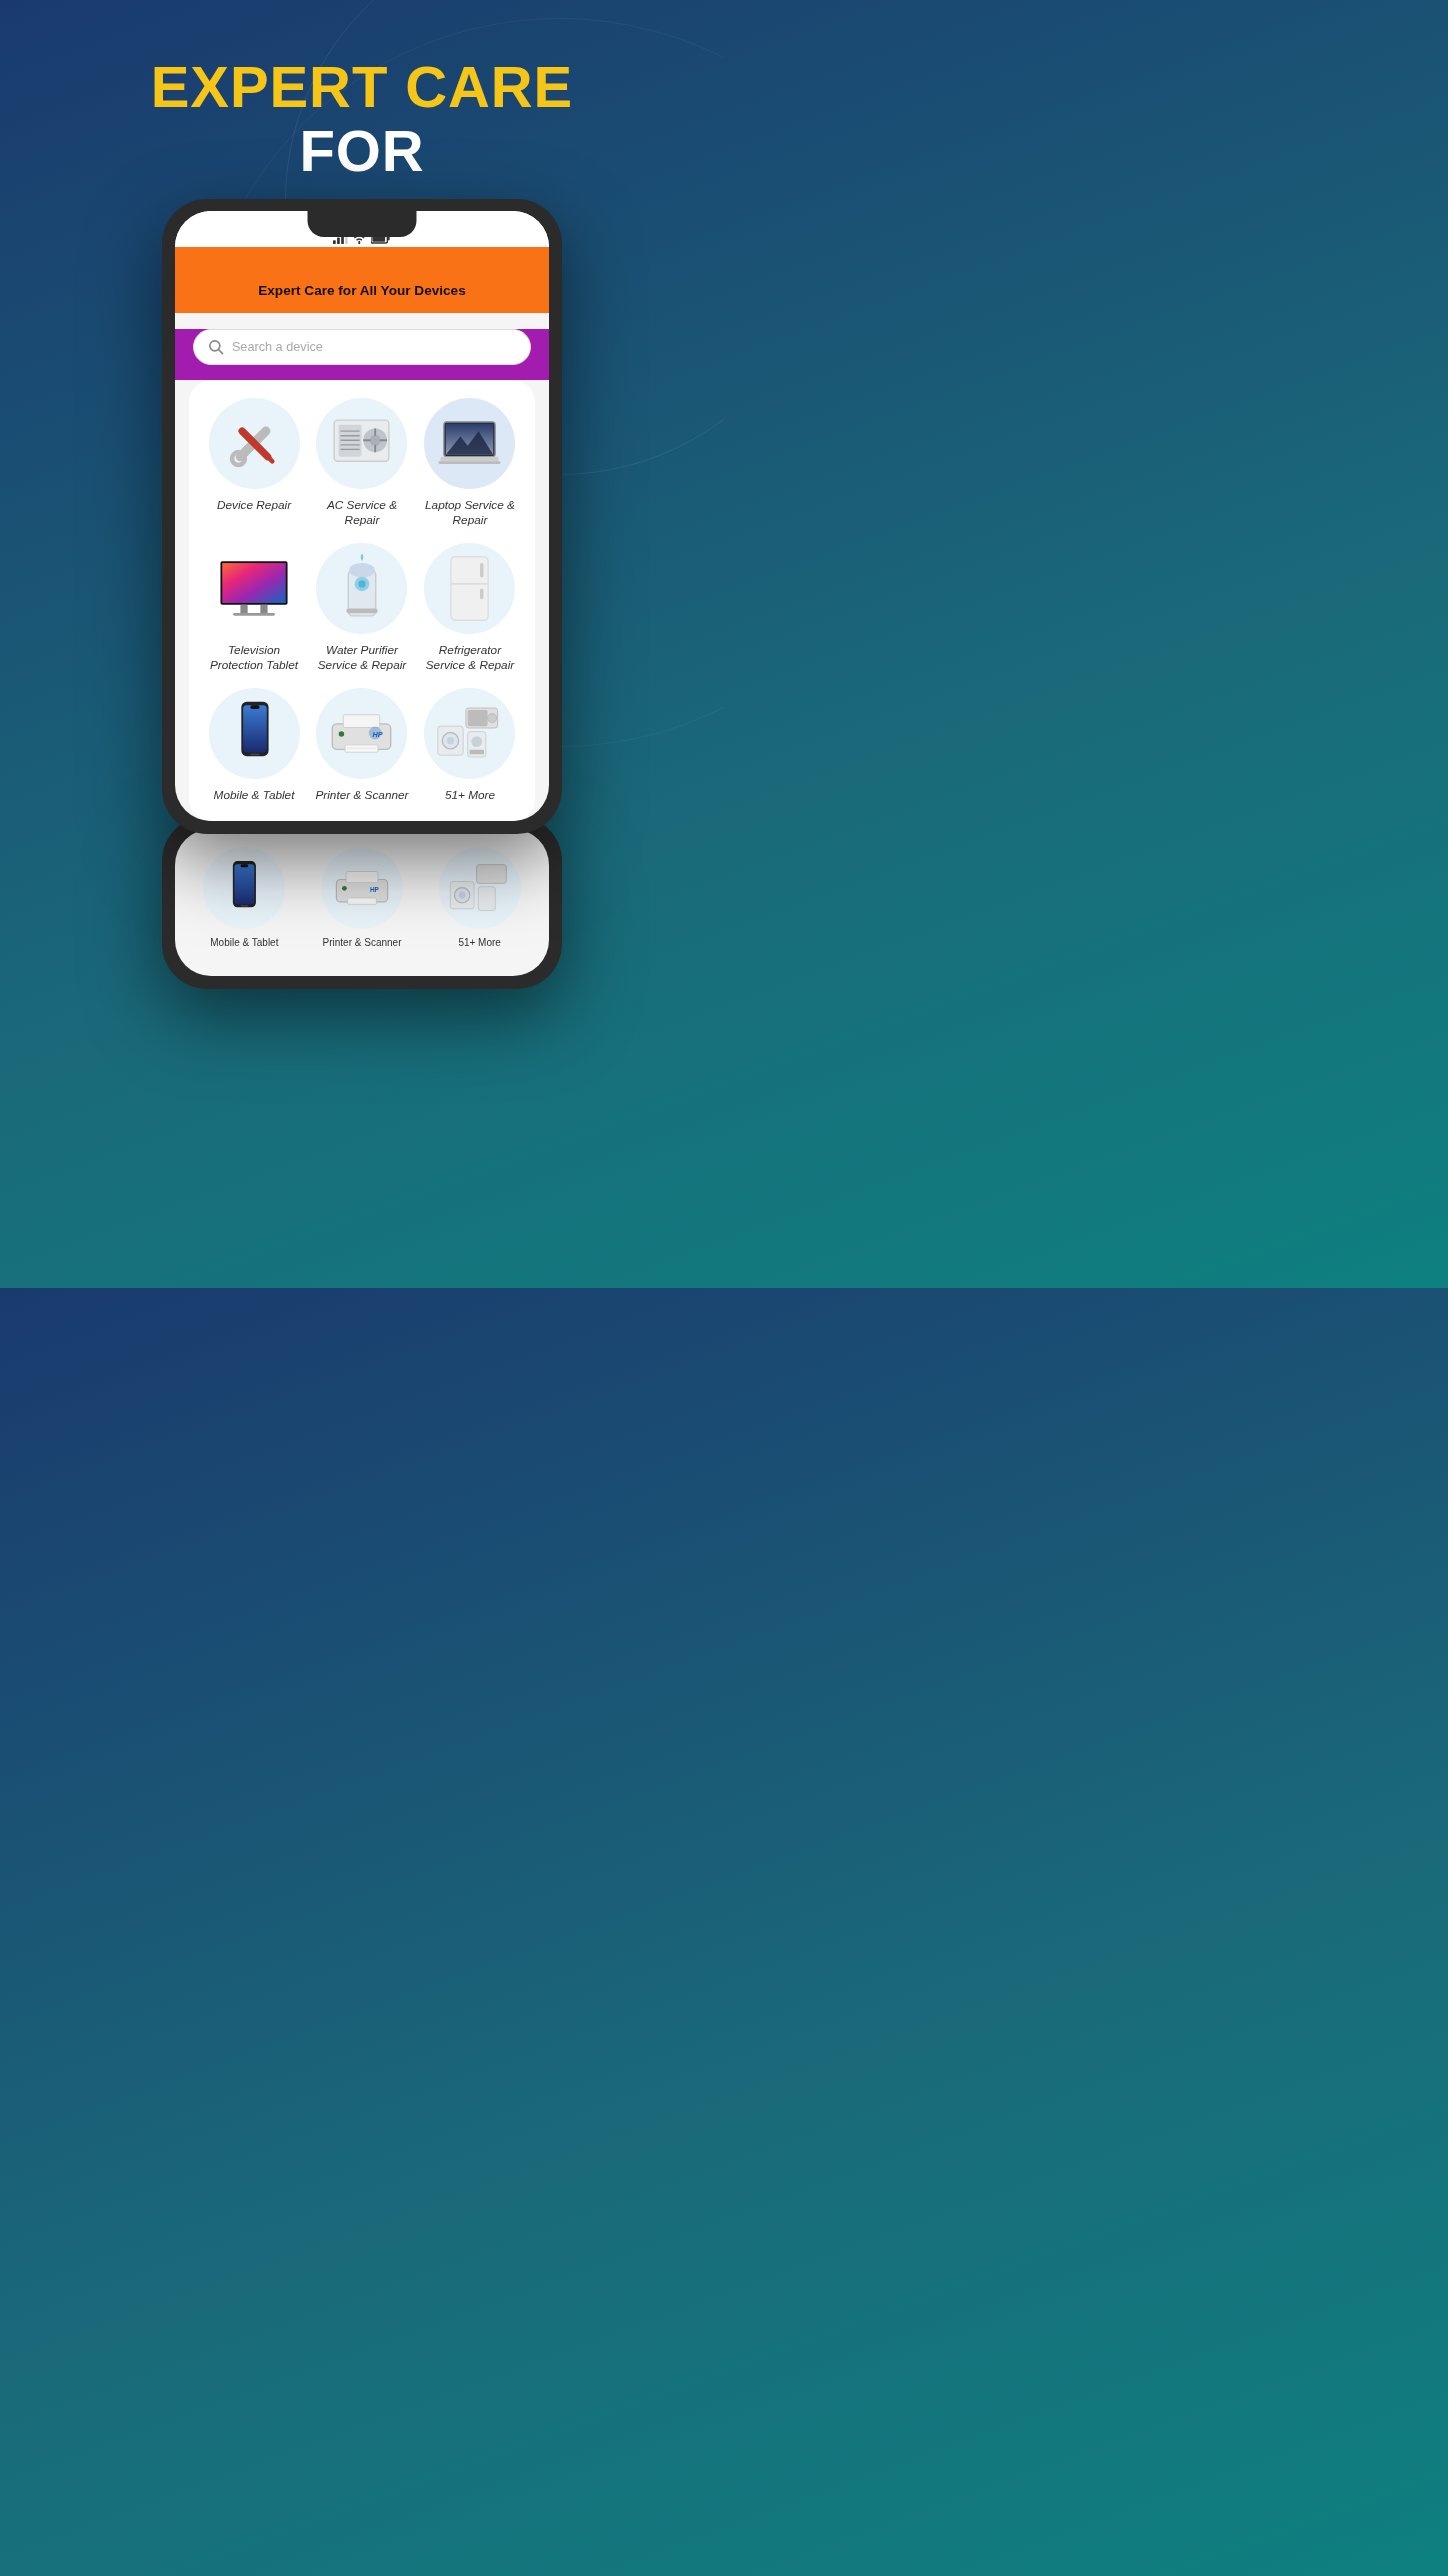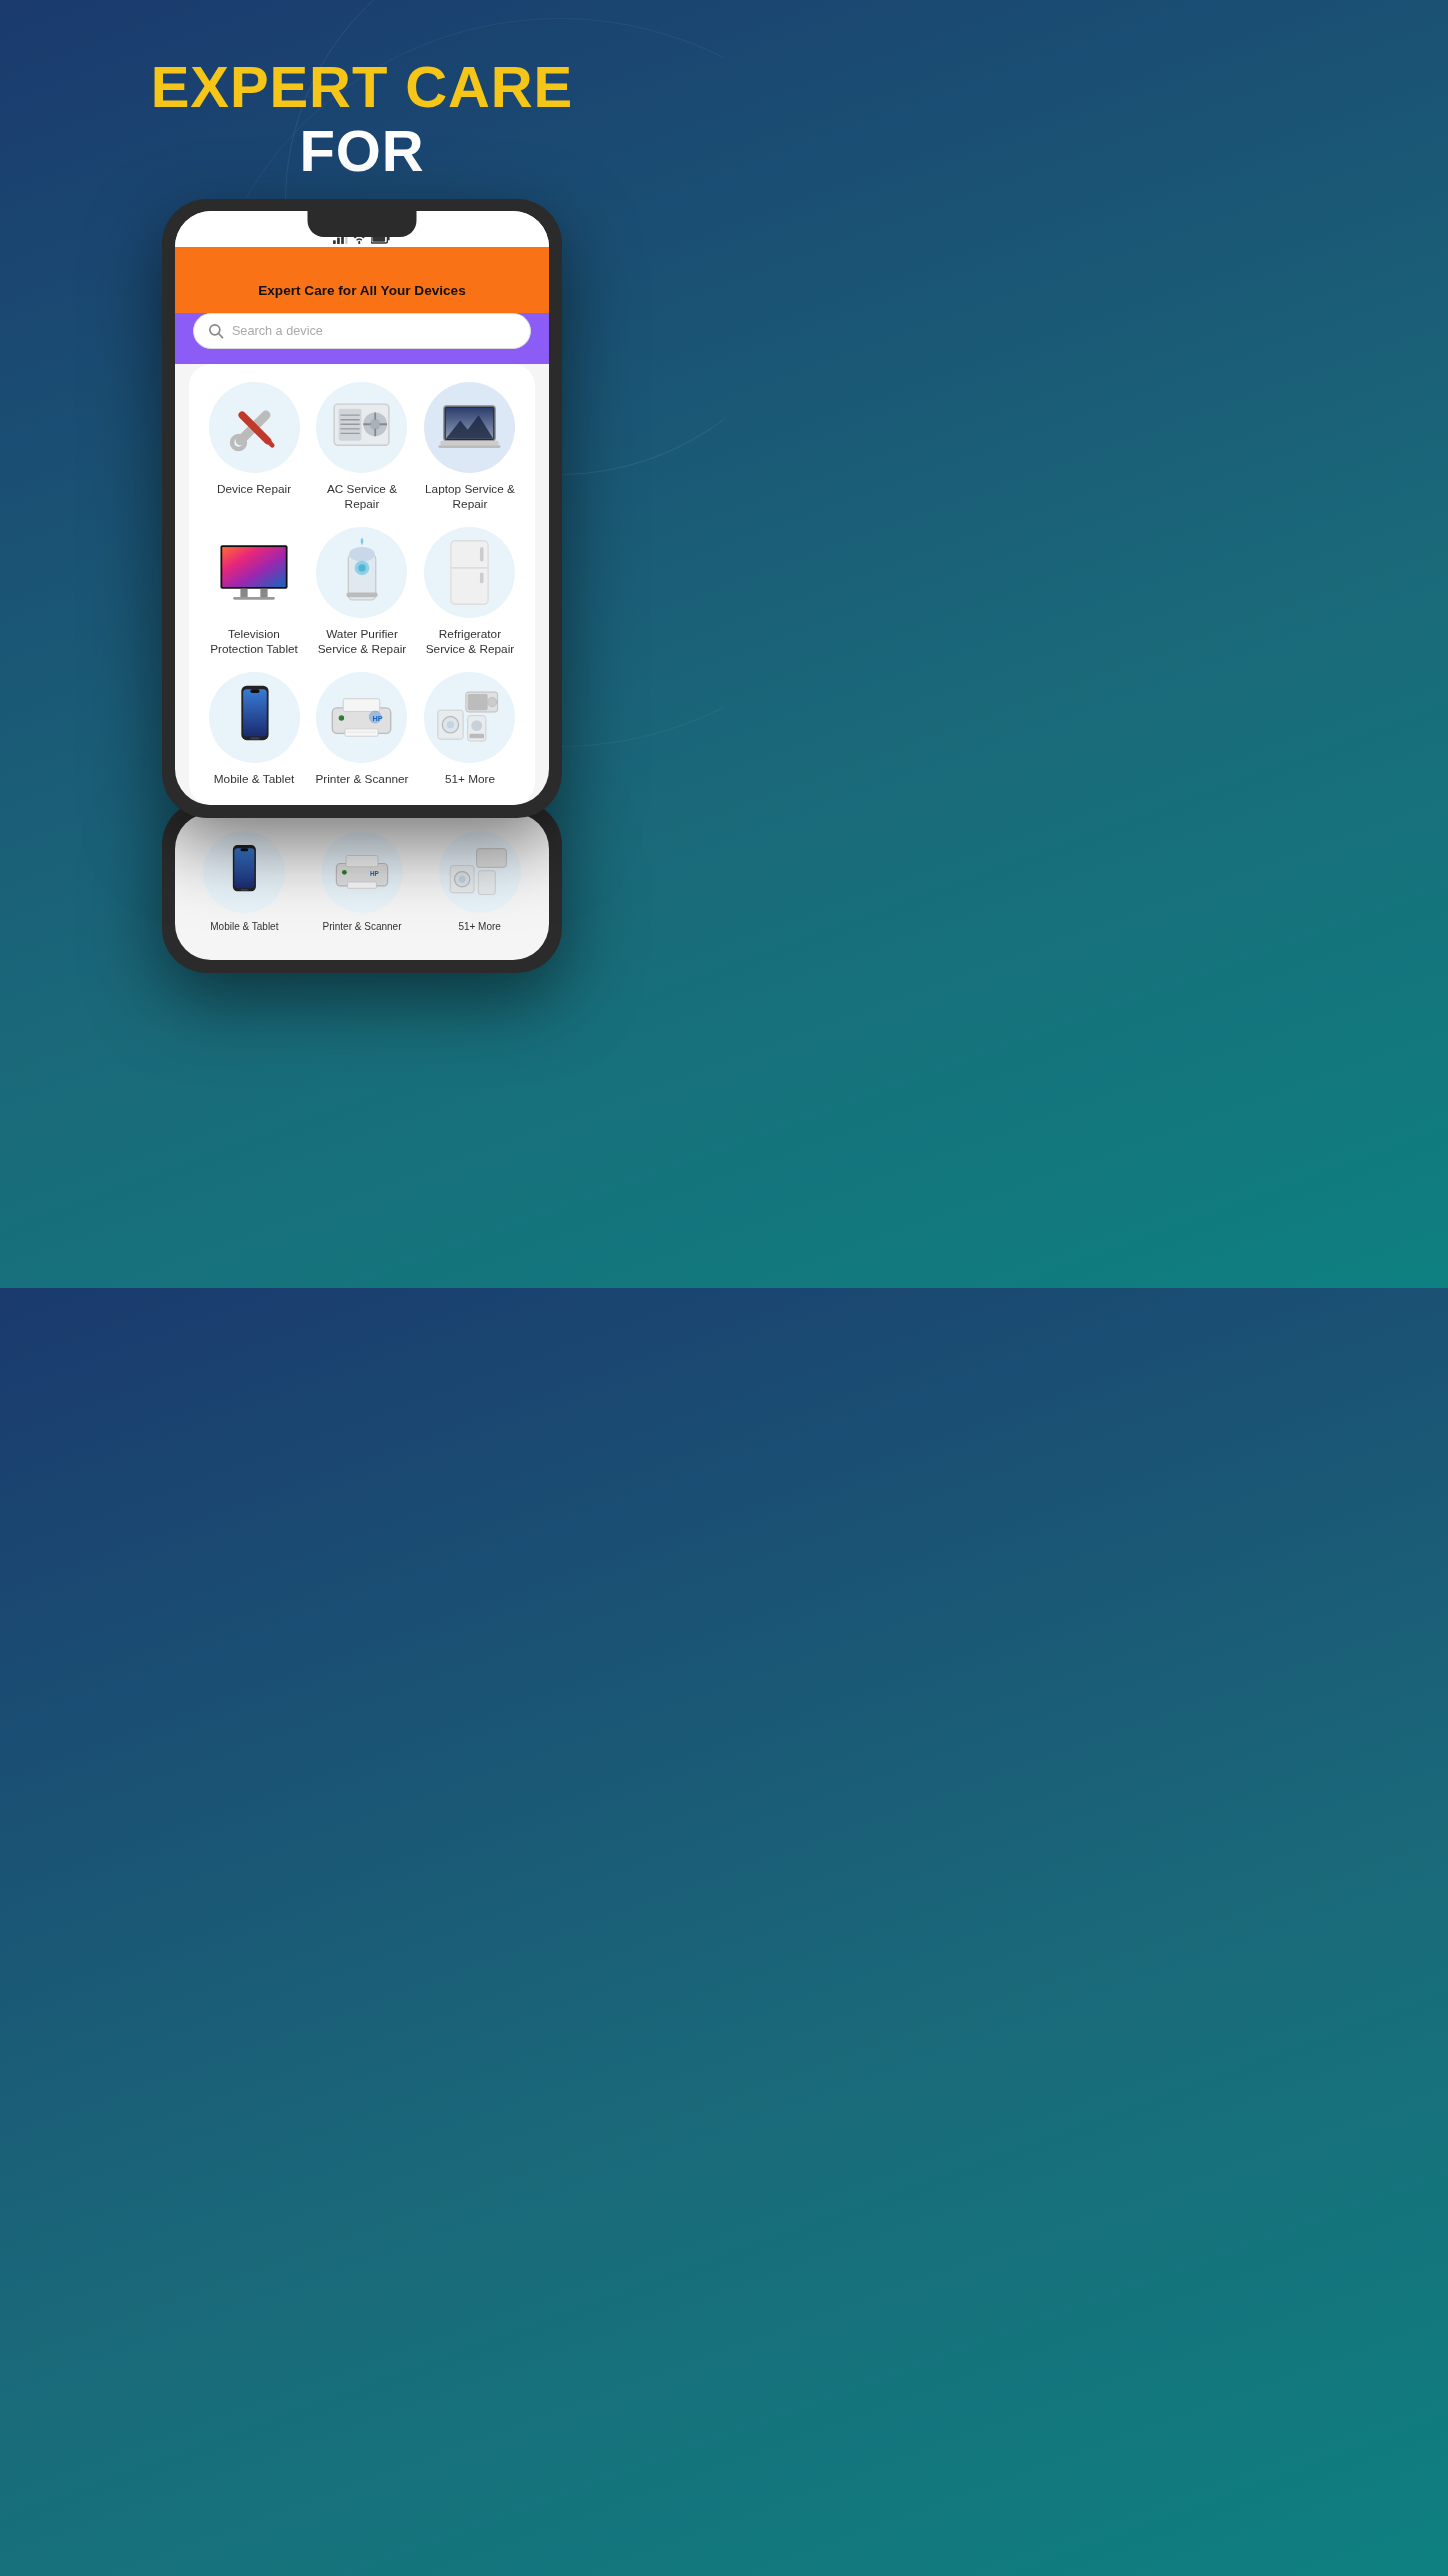--- a/index.html
+++ b/index.html
@@ -118,22 +118,23 @@
       background: #f97316;
       text-align: center;
       padding: 36px 18px 14.5px 18px;
       font-size: 13.6px;
       font-weight: 700;
       color: #111;
     }
 
     
     .search-bar {
-      background: #8b5cf6;
+      background: #a21caf;
       padding: 0 18px 14.5px 18px;
+      margin-top: 16px;
     }
     .search-input {
       display: flex;
       align-items: center;
       border: 1.4px solid #ddd;
       border-radius: 23px;
       padding: 9px 14.5px;
       gap: 7.3px;
       background: white;
     }
@@ -143,20 +144,21 @@
     }
 
     
     .service-card {
       background: white;
       border-radius: 22px;
       margin: 0 14.5px 0 14.5px;
       padding: 18px 14.5px;
       position: relative;
       z-index: 3;
+      font-style: italic;
       
     }
 
     
     .services-grid {
       display: grid;
       grid-template-columns: repeat(3, 1fr);
       gap: 14.5px 7.3px;
     }
 

